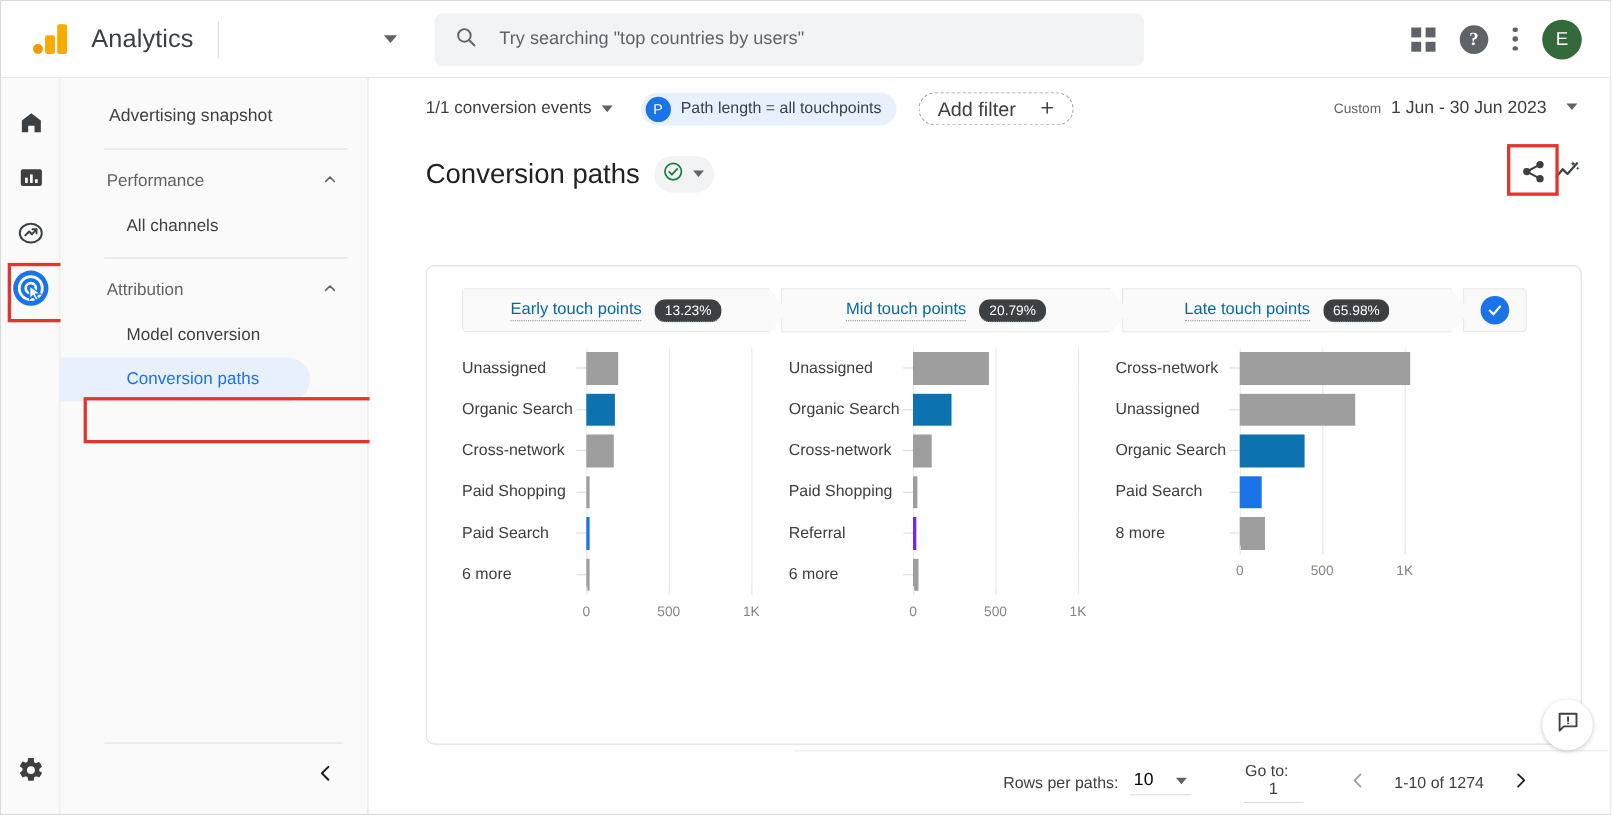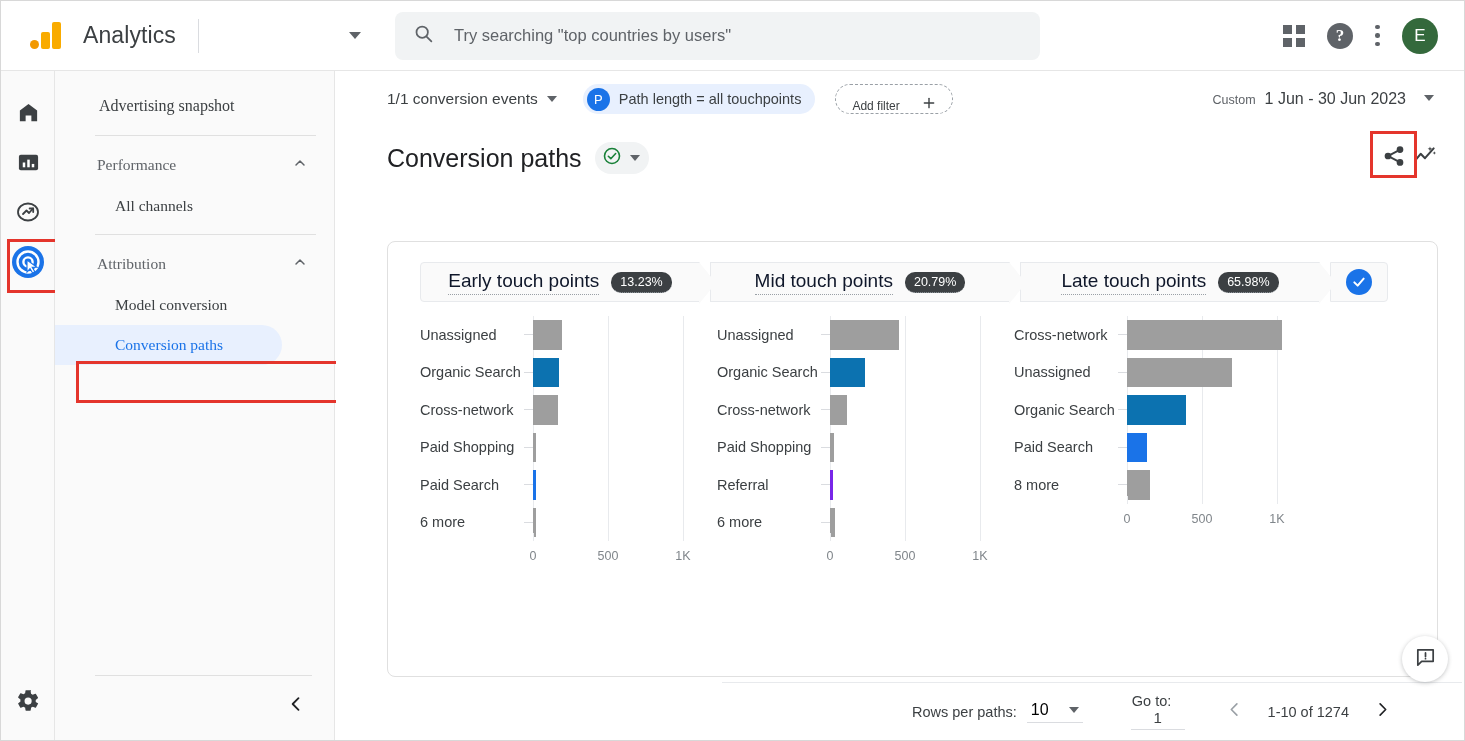--- a/index.html
+++ b/index.html
@@ -74,21 +74,21 @@
   .rail-item.first { margin-top: 18px; }
   .rail-hl {
     position: absolute; left: 6px; top: 0; width: 55px; height: 54px;
     border: 3px solid #e4352c; background: transparent; pointer-events: none;
   }
   .gear-wrap { position: absolute; bottom: 22px; left: 0; width: 54px; display: flex; justify-content: center; }
 
   
   .nav {
     position: absolute; left: 54px; top: 70px; width: 280px; height: 669px;
-    background: #fafafa; border-right: 1px solid #e6e6e6; font-family: Liberation Serif, serif;
+    background: #fafafa; border-right: 1px solid #e6e6e6;
   }
   .nav-item {
     height: 42px; display: flex; align-items: center;
     font-size: 16px; color: #3c4043; padding-left: 44px; position: relative;
   }
   .nav-item.top { margin-top: 14px; }
   .nav-sep { height: 1px; background: #e0e0e0; margin: 8px 18px 8px 40px; }
   .nav-group {
     height: 42px; display: flex; align-items: center; justify-content: space-between;
     font-size: 15.5px; color: #5f6368; padding: 0 26px 0 42px;
@@ -118,23 +118,23 @@
   .chip-p {
     display: flex; align-items: center; height: 30px; background: #e8f0fe; border-radius: 16px;
     margin-left: 26px; padding-right: 14px;
   }
   .chip-p .badge {
     width: 23px; height: 23px; border-radius: 50%; background: #1a73e8; color: #fff;
     font-size: 13px; display: flex; align-items: center; justify-content: center; margin: 0 9px 0 4px;
   }
   .chip-p .lbl { font-size: 14.5px; color: #3c4043; }
   .chip-add {
-    display: flex; align-items: flex-end; gap: 22px; height: 30px; padding: 0 16px;
+    display: flex; align-items: center; gap: 22px; height: 30px; padding: 0 16px;
     border: 1.5px dashed #9aa0a6; border-radius: 16px; margin-left: 20px;
-    font-size: 12px; color: #3c4043;
+    font-size: 18px; color: #3c4043;
   }
   .daterange {
     margin-left: auto; margin-right: 30px; display: flex; align-items: baseline; gap: 9px;
   }
   .dr-custom { font-size: 12.5px; color: #5f6368; }
   .dr-main { font-size: 16px; color: #3c4043; }
 
   .titlerow { display: flex; align-items: center; padding: 6px 0 0 51px; height: 56px; }
   .title { font-size: 25px; color: #202124; font-weight: 400; }
   .title-badge {
@@ -173,21 +173,21 @@
   }
   .seg.s1 { width: 280px; border-radius: 4px 0 0 4px; }
   .seg.s2, .seg.s3 { width: 300px; margin-left: 10px; }
   .seg.s4 { width: 58px; margin-left: 10px; border-radius: 0 4px 4px 0; }
   .seg::after {
     content: ""; position: absolute; right: -17px; top: -1px;
     width: 0; height: 0; border-top: 21px solid transparent; border-bottom: 21px solid transparent;
     border-left: 17px solid #fafafa; z-index: 2;
   }
   .seg.s4::after { display: none; }
-  .seg-label { font-size: 19px; color: #0f172a; border-bottom: 1.5px dotted #9aa0a6; padding-bottom: 2px; }
+  .seg-label { font-size: 15px; color: #0369a1; border-bottom: 1.5px dotted #9aa0a6; padding-bottom: 2px; }
   .seg-pct {
     background: #3c4043; color: #fff; font-size: 12.5px; border-radius: 10px; padding: 3px 9px;
     border-bottom: 1.5px dotted #9aa0a6;
   }
   .seg-check { width: 26px; height: 26px; border-radius: 50%; background: #1a73e8; display: flex; align-items: center; justify-content: center; }
 
   
   .charts { display: flex; margin: 14px 0 0 0; padding-left: 32px; }
   .chart-col { width: 297px; }
   .rowsarea { }

